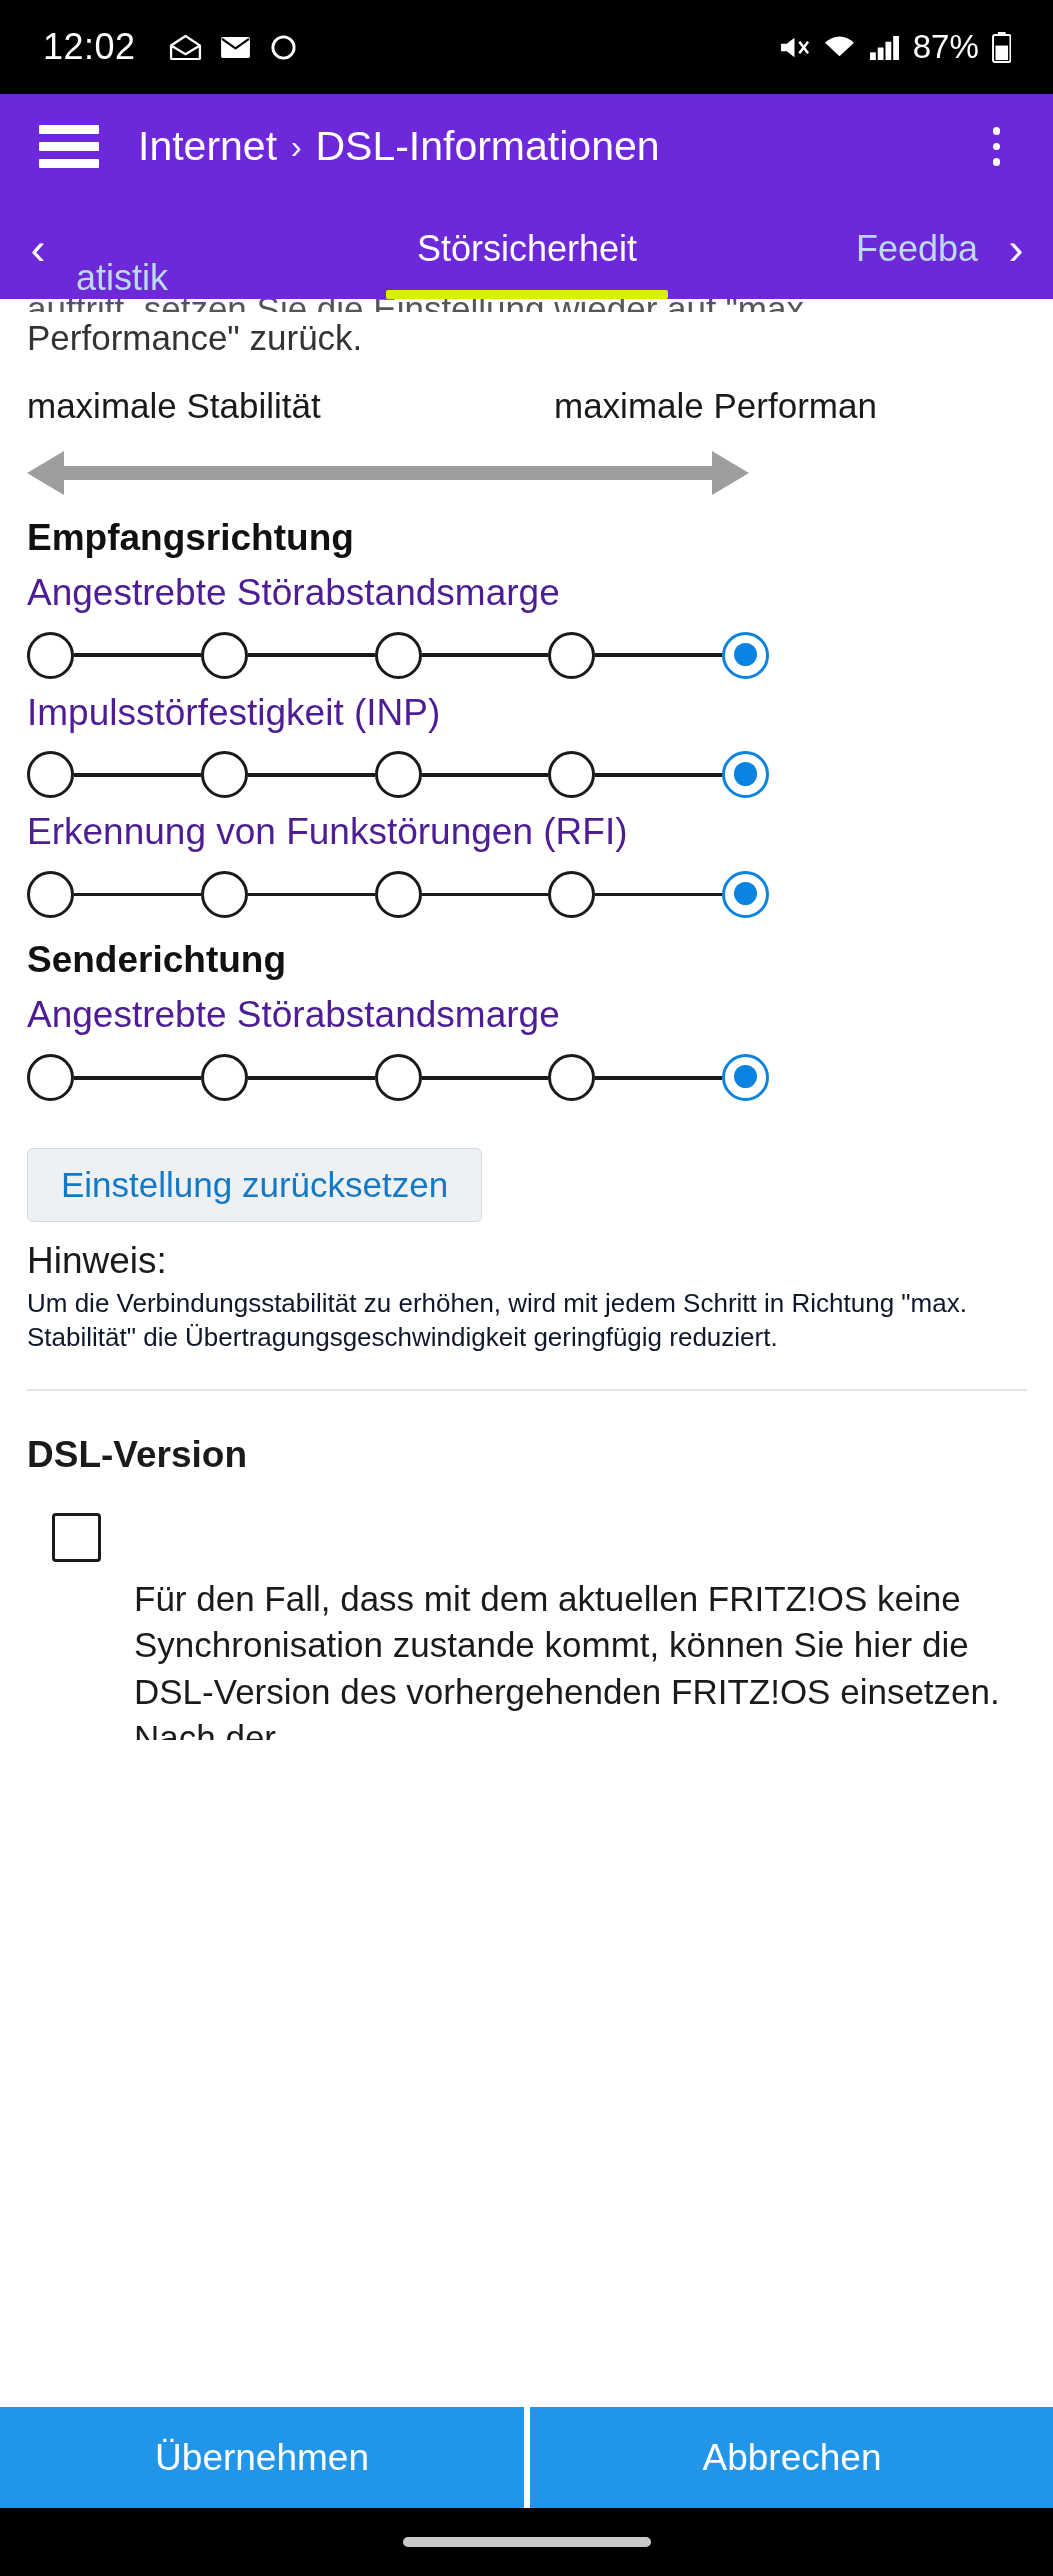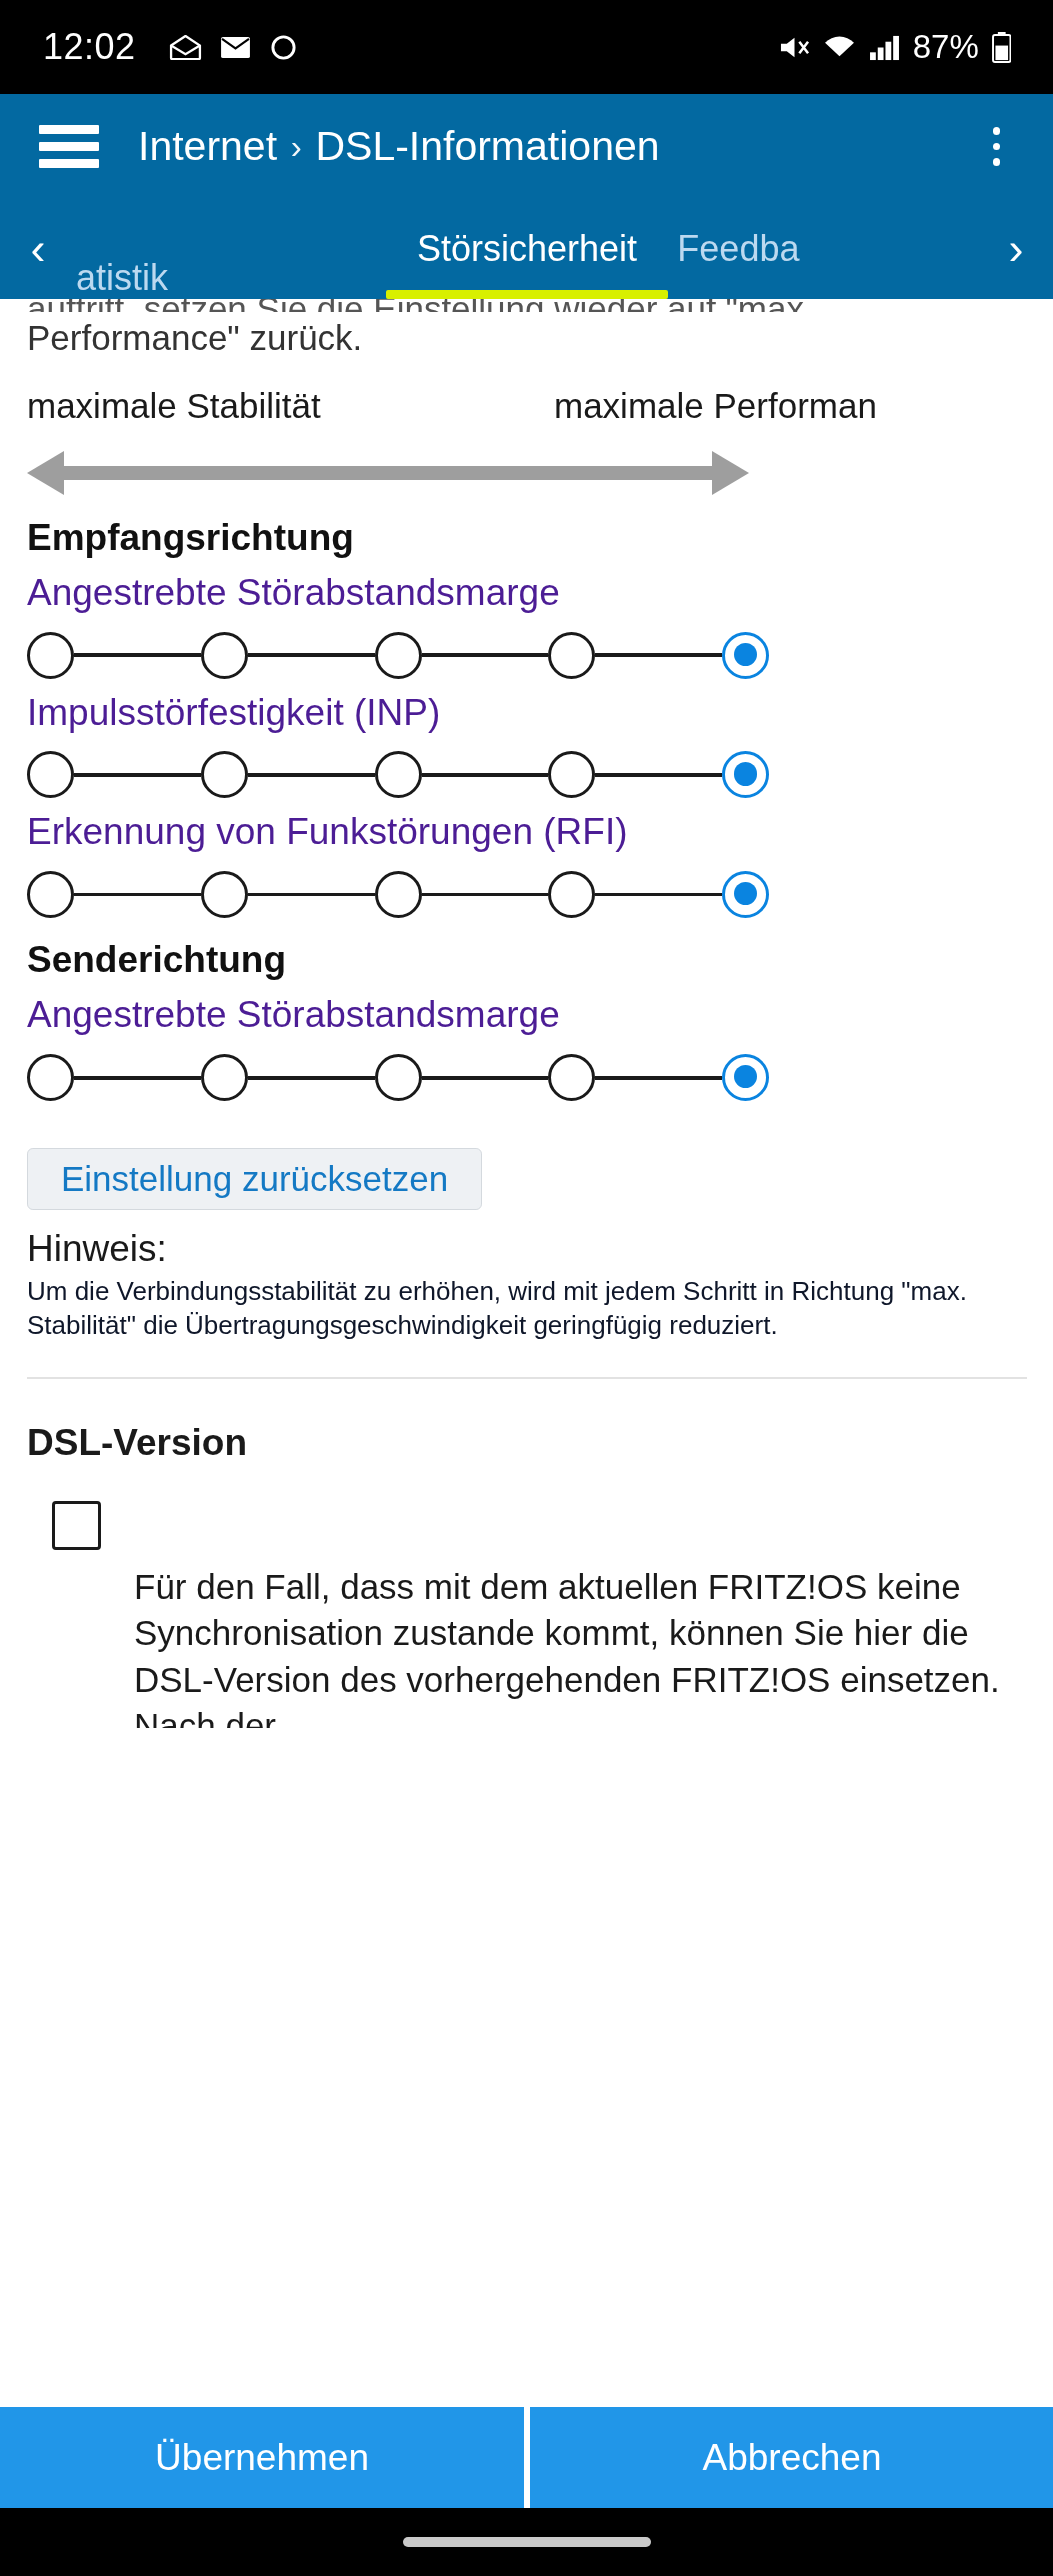--- a/index.html
+++ b/index.html
@@ -46,21 +46,21 @@
     align-items: center;
     gap: 12.7px;
   }
   .status-battery-text {
     font-size: 33px;
   }
   .ico { display: inline-block; line-height: 0; }
 
   
   .appbar {
-    background: #0369a1;
+    background: #6d28d9;
     color: #ffffff;
     flex: 0 0 auto;
     padding: 0;
   }
   .appbar-top {
     height: 105px;
     display: flex;
     align-items: center;
     padding: 0 33px 0 39px;
   }
@@ -136,21 +136,21 @@
   .tab.active { color: #ffffff; }
   .tab.active::after {
     content: "";
     position: absolute;
     left: 9.8px; right: 9.8px; bottom: 0;
     height: 8.8px;
     background: #d8f000;
     border-radius: 2px;
   }
   .tab.left-clip { justify-content: flex-start; padding-left: 0; align-items: flex-end; }
-  .tab.right-clip { justify-content: flex-start; }
+  .tab.right-clip { justify-content: flex-end; }
 
   
   .content {
     flex: 1 1 auto;
     position: relative;
     overflow: hidden;
     background: #ffffff;
     padding: 0 27px;
     color: #1a1a1a;
   }
@@ -245,21 +245,21 @@
   }
 
   .reset-btn {
     margin-top: 41px;
     display: inline-block;
     background: #eef1f4;
     border: 1px solid #d4d9de;
     border-radius: 5.9px;
     color: #1479c4;
     font-size: 35px;
-    padding: 10px 33px;
+    padding: 16px 33px;
     cursor: pointer;
   }
 
   .hint-title {
     font-size: 37px;
     font-weight: normal;
     margin-top: 18px;
   }
   .hint-body {
     font-size: 26px;

